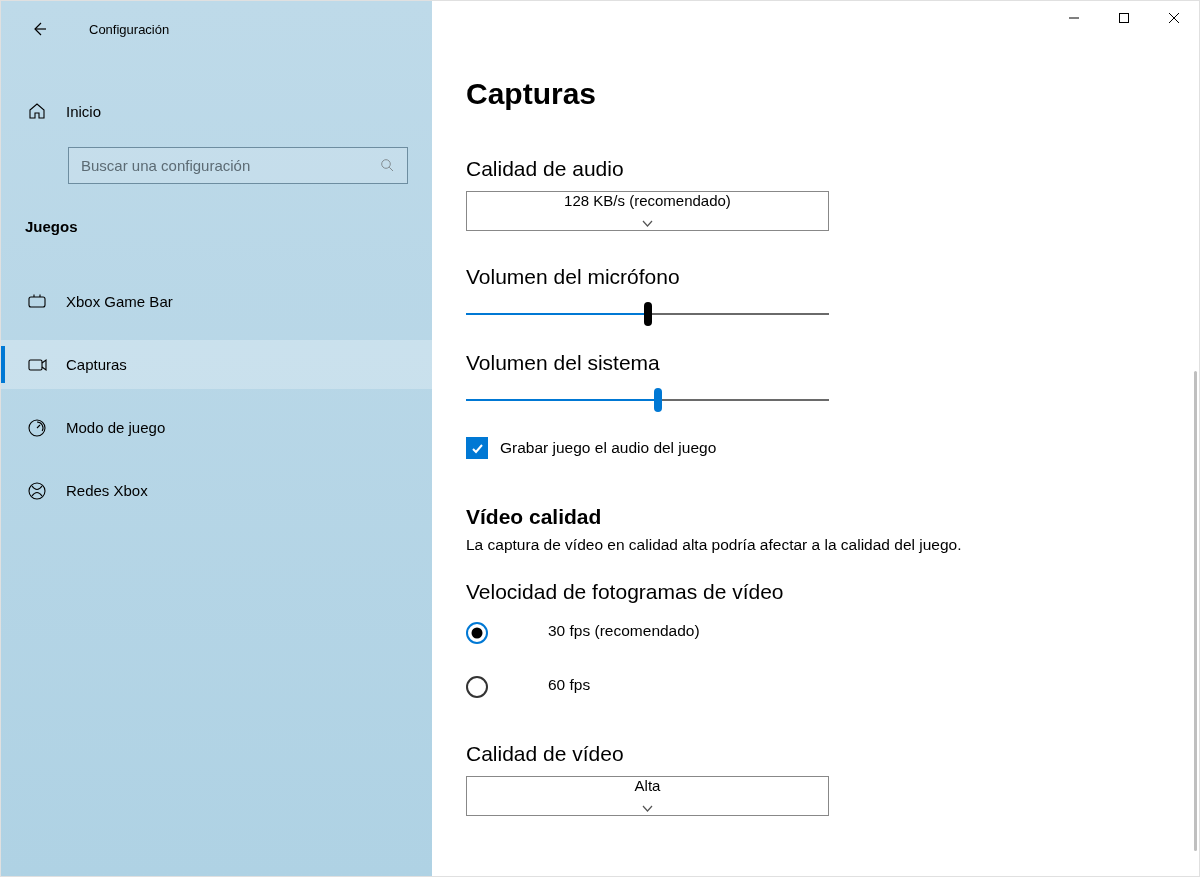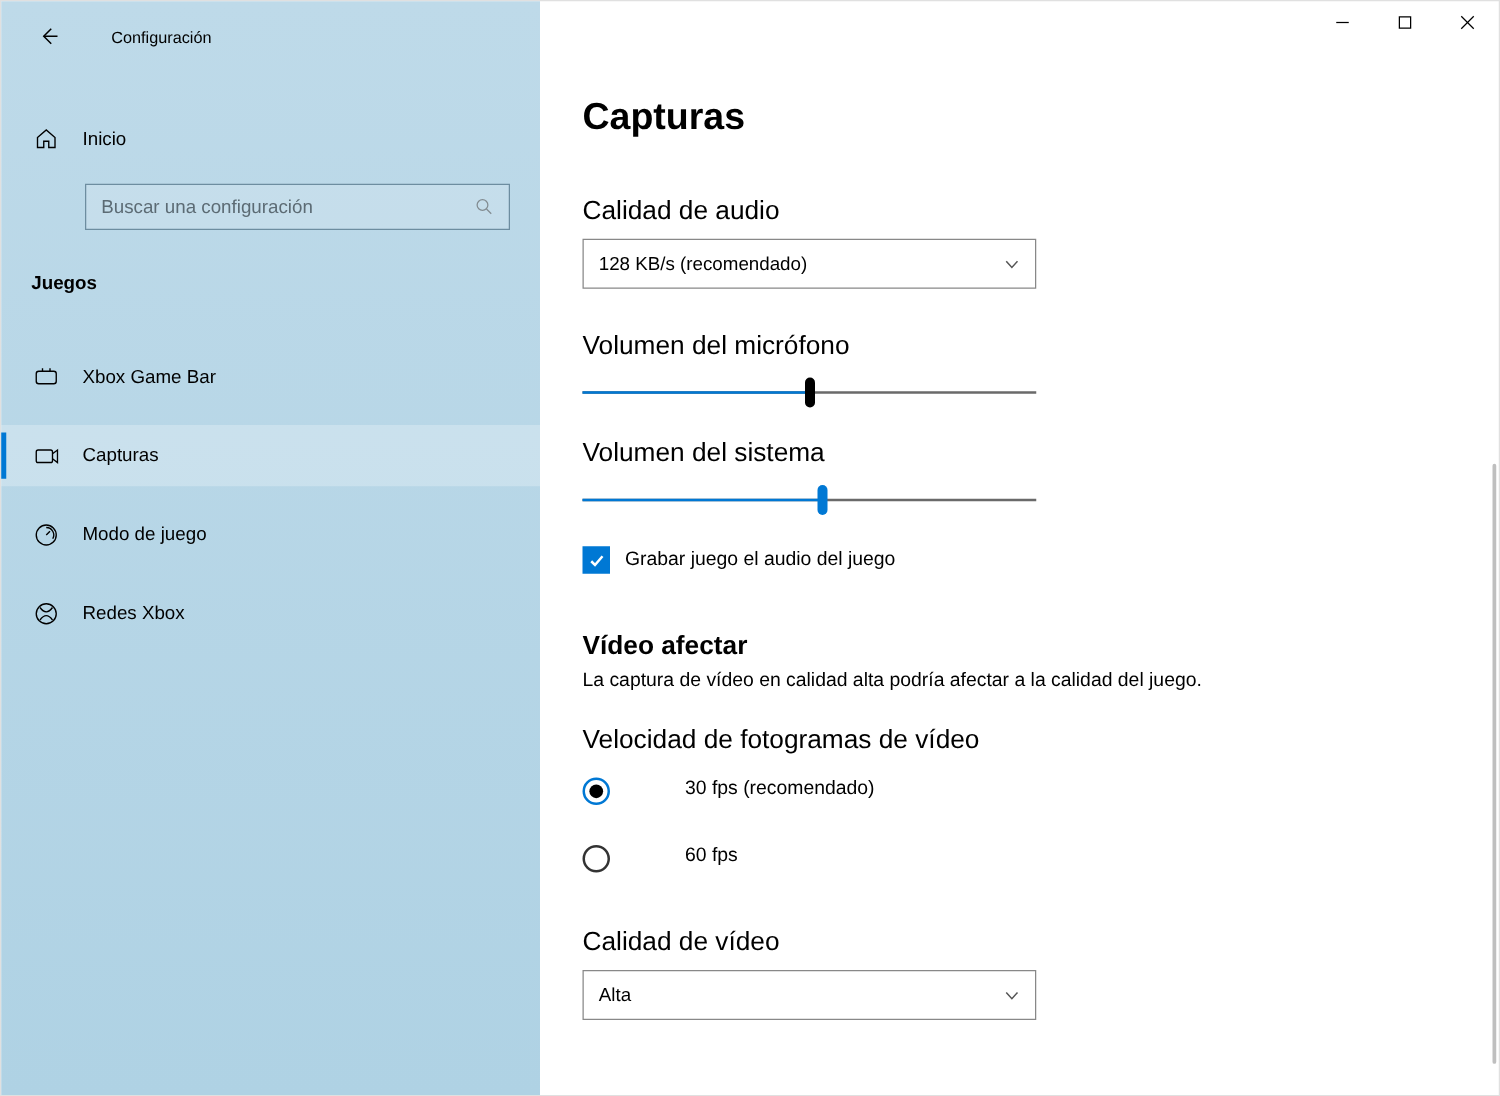--- a/index.html
+++ b/index.html
@@ -126,20 +126,21 @@
     width: 363px;
     height: 40px;
     border: 1px solid #888;
     display: flex;
     align-items: center;
     justify-content: space-between;
     padding: 0 12px;
     font-size: 15px;
     margin-bottom: 34px;
     background: #fff;
+    flex-direction: column;
   }
   .chevron { width:14px; height:14px; display:flex; align-items:center; justify-content:center;}
   .slider {
     width: 363px;
     height: 30px;
     position: relative;
     margin-bottom: 22px;
   }
   .slider .track {
     position: absolute;
@@ -365,21 +366,21 @@
 
     <div class="checkbox-row">
       <div class="checkbox">
         <svg width="15" height="15" viewBox="0 0 15 15">
             <path d="M3 8 L6 11 L12 4" fill="none" stroke-width="2"></path>
           </svg>
       </div>
       <span style="font-size:15.5px;">Grabar juego el audio del juego</span>
     </div>
 
-    <div class="section-h2">Vídeo afectar</div>
+    <div class="section-h2">Vídeo calidad</div>
     <div class="description">La captura de vídeo en calidad alta podría afectar a la calidad del juego.</div>
 
     <div class="label-txt" style="margin-bottom:18px;">Velocidad de fotogramas de vídeo</div>
     <div class="radio-group">
       <div class="radio-row">
         <div class="radio selected"></div>
         <span style="font-size:15.5px;">30 fps (recomendado)</span>
       </div>
       <div class="radio-row">
         <div class="radio"></div>

